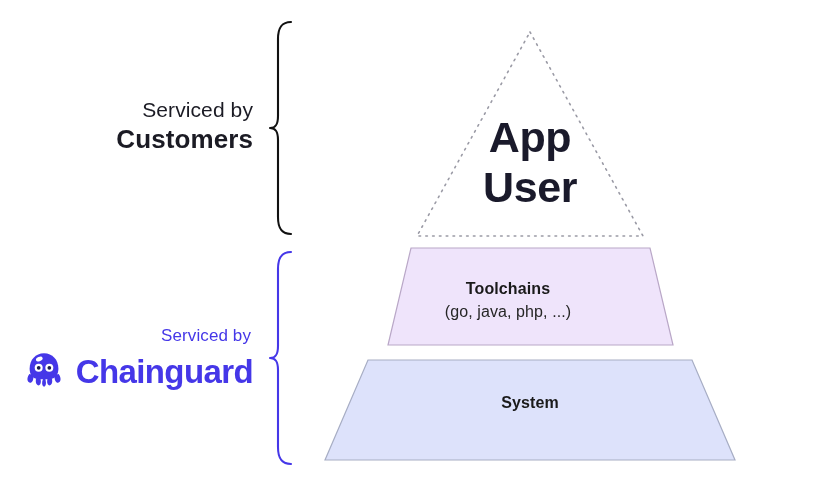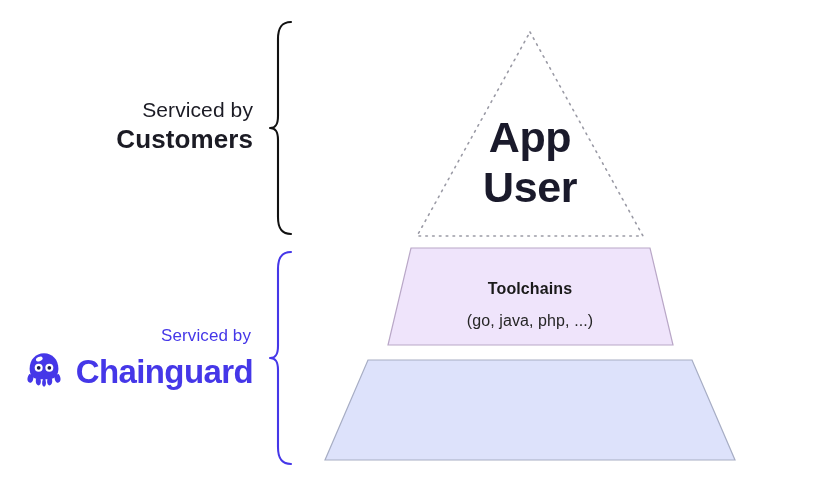--- a/index.html
+++ b/index.html
@@ -107,21 +107,21 @@
     top: 112px;
     width: 200px;
     color: #1a1a2b;
     font-size: 43px;
     font-weight: 700;
     line-height: 1.17;
     letter-spacing: -0.4px;
   }
 
   #toolchains-text {
-    left: 430px;
+    left: 408px;
     top: 280px;
     width: 200px;
     color: #1a1a1a;
   }
   #system-text {
     left: 430px;
     top: 394px;
     width: 200px;
     color: #1a1a1a;
   }
@@ -129,21 +129,21 @@
     font-size: 16px;
     font-weight: 700;
     letter-spacing: 0.1px;
     display: block;
   }
   .tier-sub {
     font-size: 16px;
     font-weight: 400;
     letter-spacing: 0.1px;
     display: block;
-    margin-top: 14px;
+    margin-top: 5px;
     color: #262626;
   }
 </style>
 </head>
 <body>
 
 <div id="stage">
 
   <svg class="svg-layer" viewBox="0 0 821 489">
 
@@ -223,15 +223,16 @@
     <div>App</div>
     <div>User</div>
   </div>
 
   <div class="tier-text" id="toolchains-text">
     <span class="tier-title">Toolchains</span>
     <span class="tier-sub">(go, java, php, ...)</span>
   </div>
 
   <div class="tier-text" id="system-text">
+    <span class="tier-title">System</span>
   </div>
 
 </div>
 
 </body></html>

